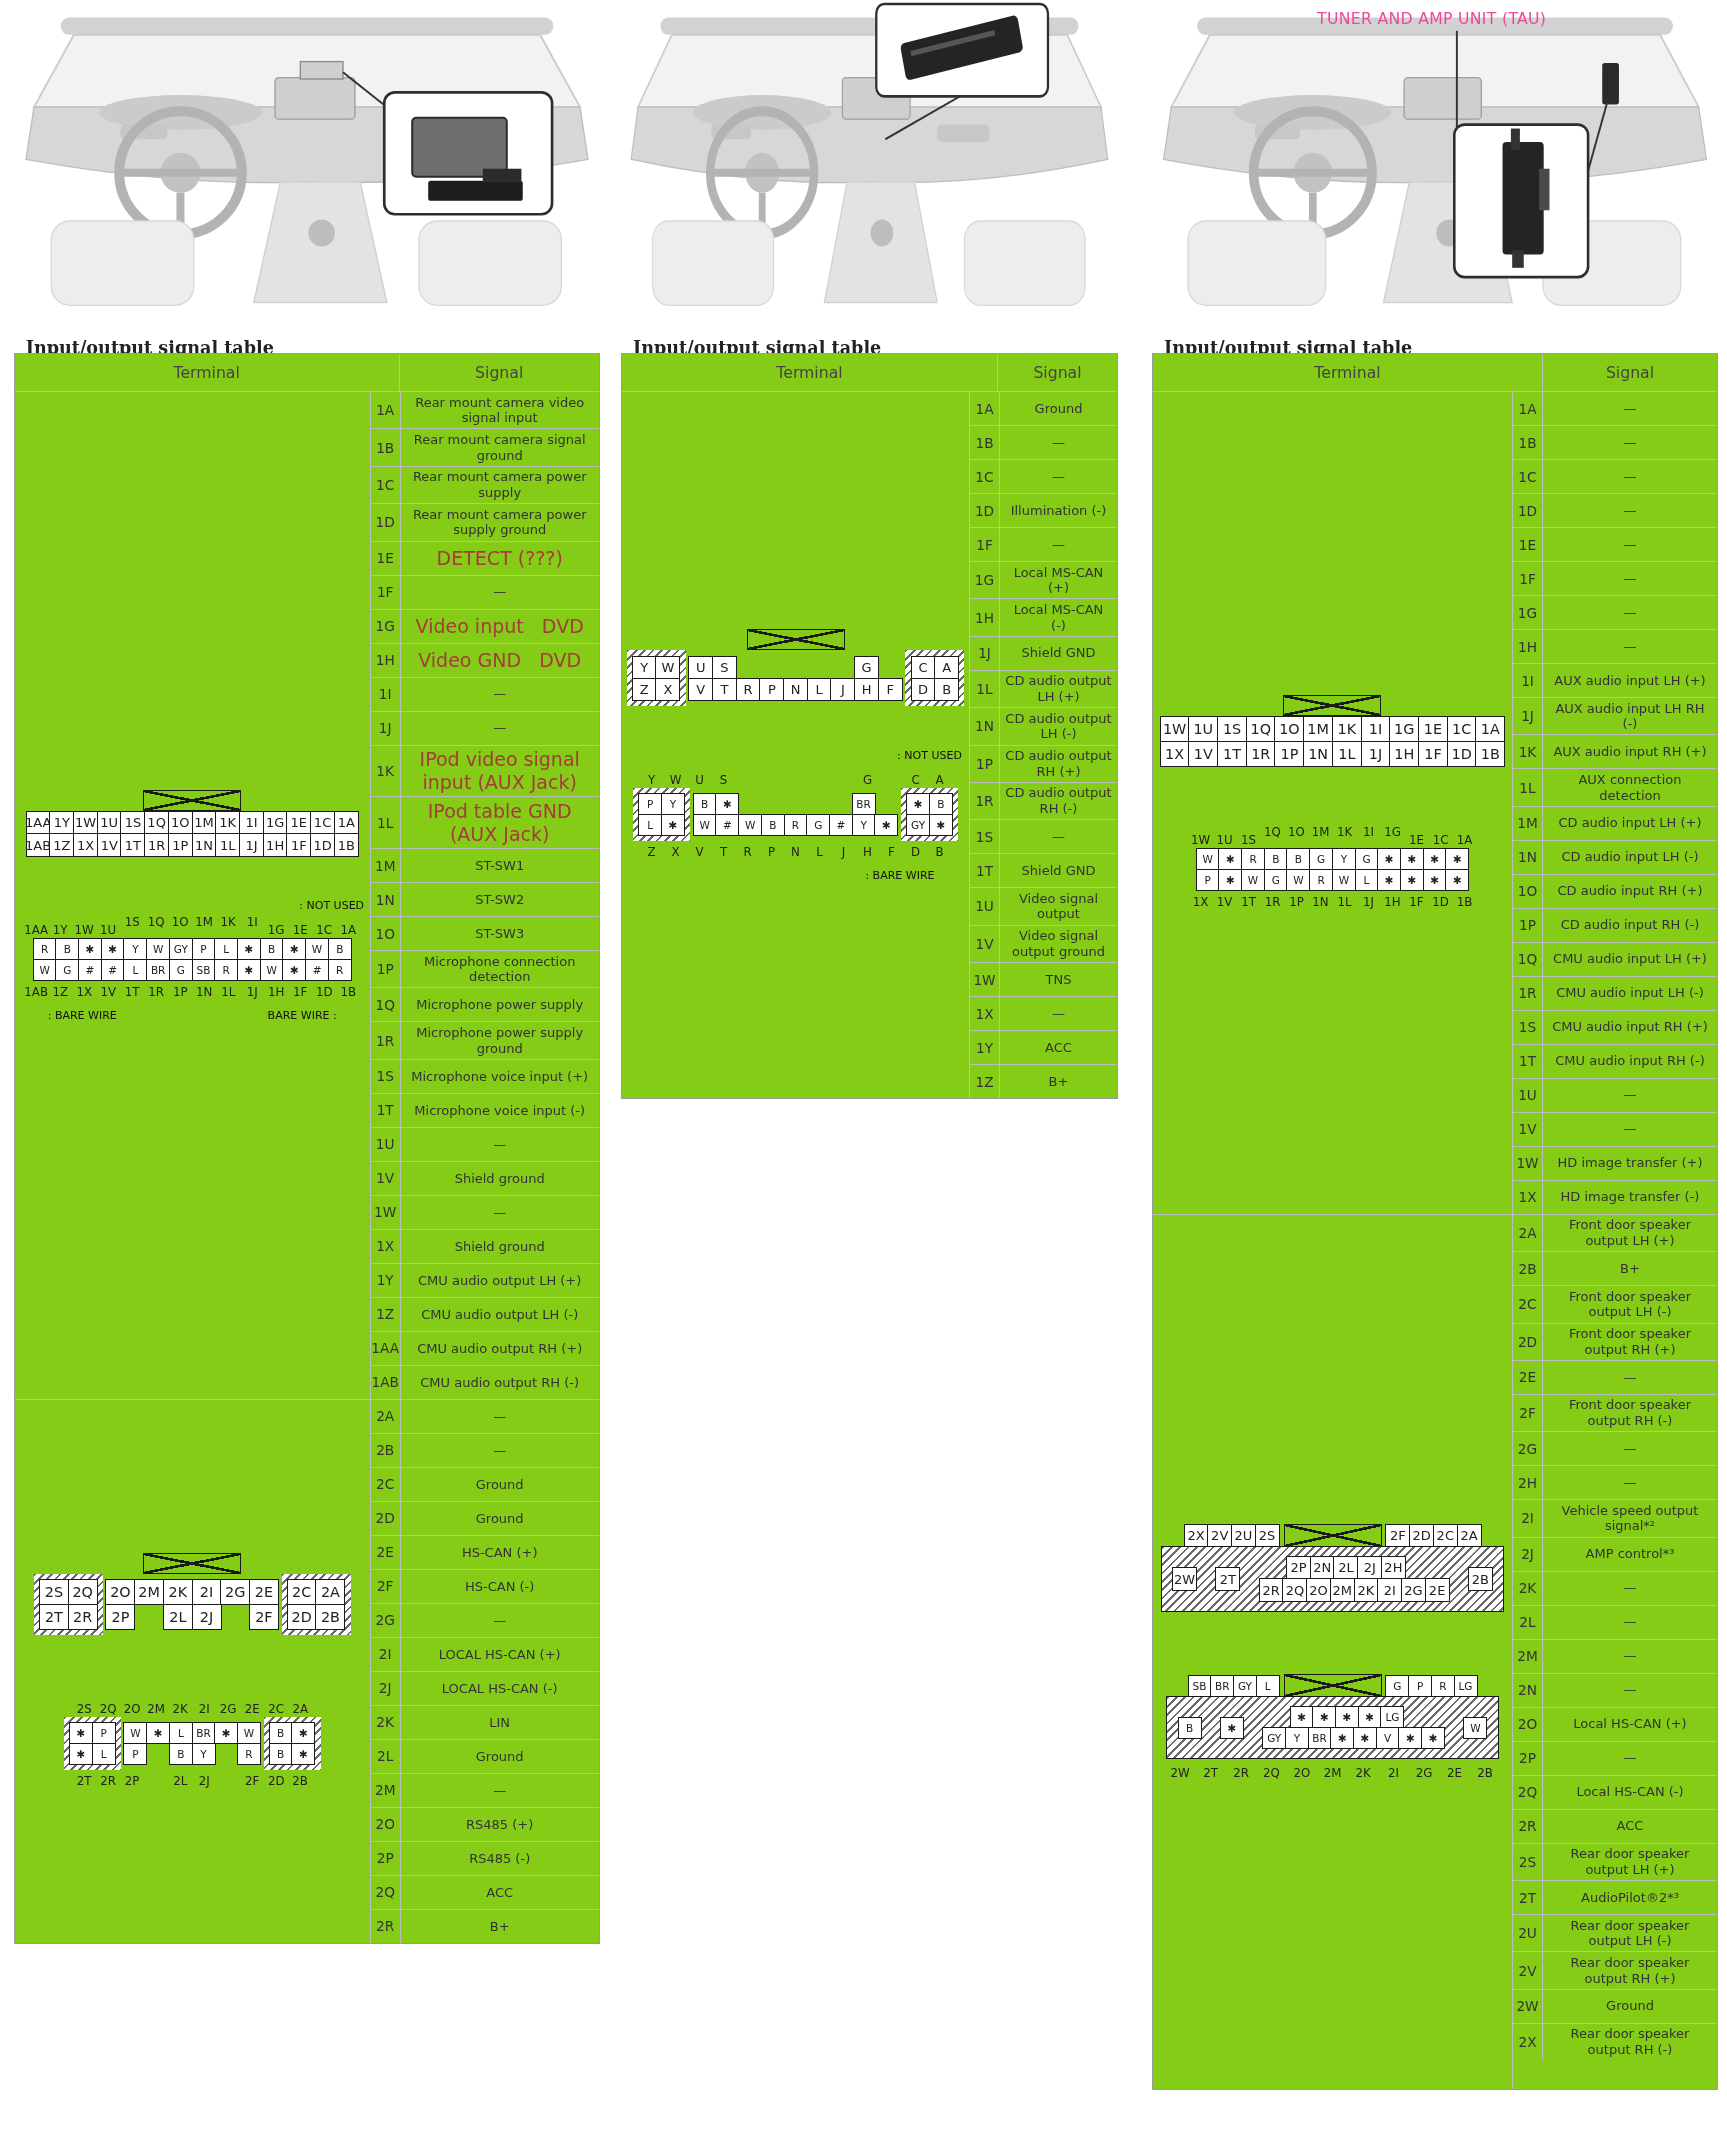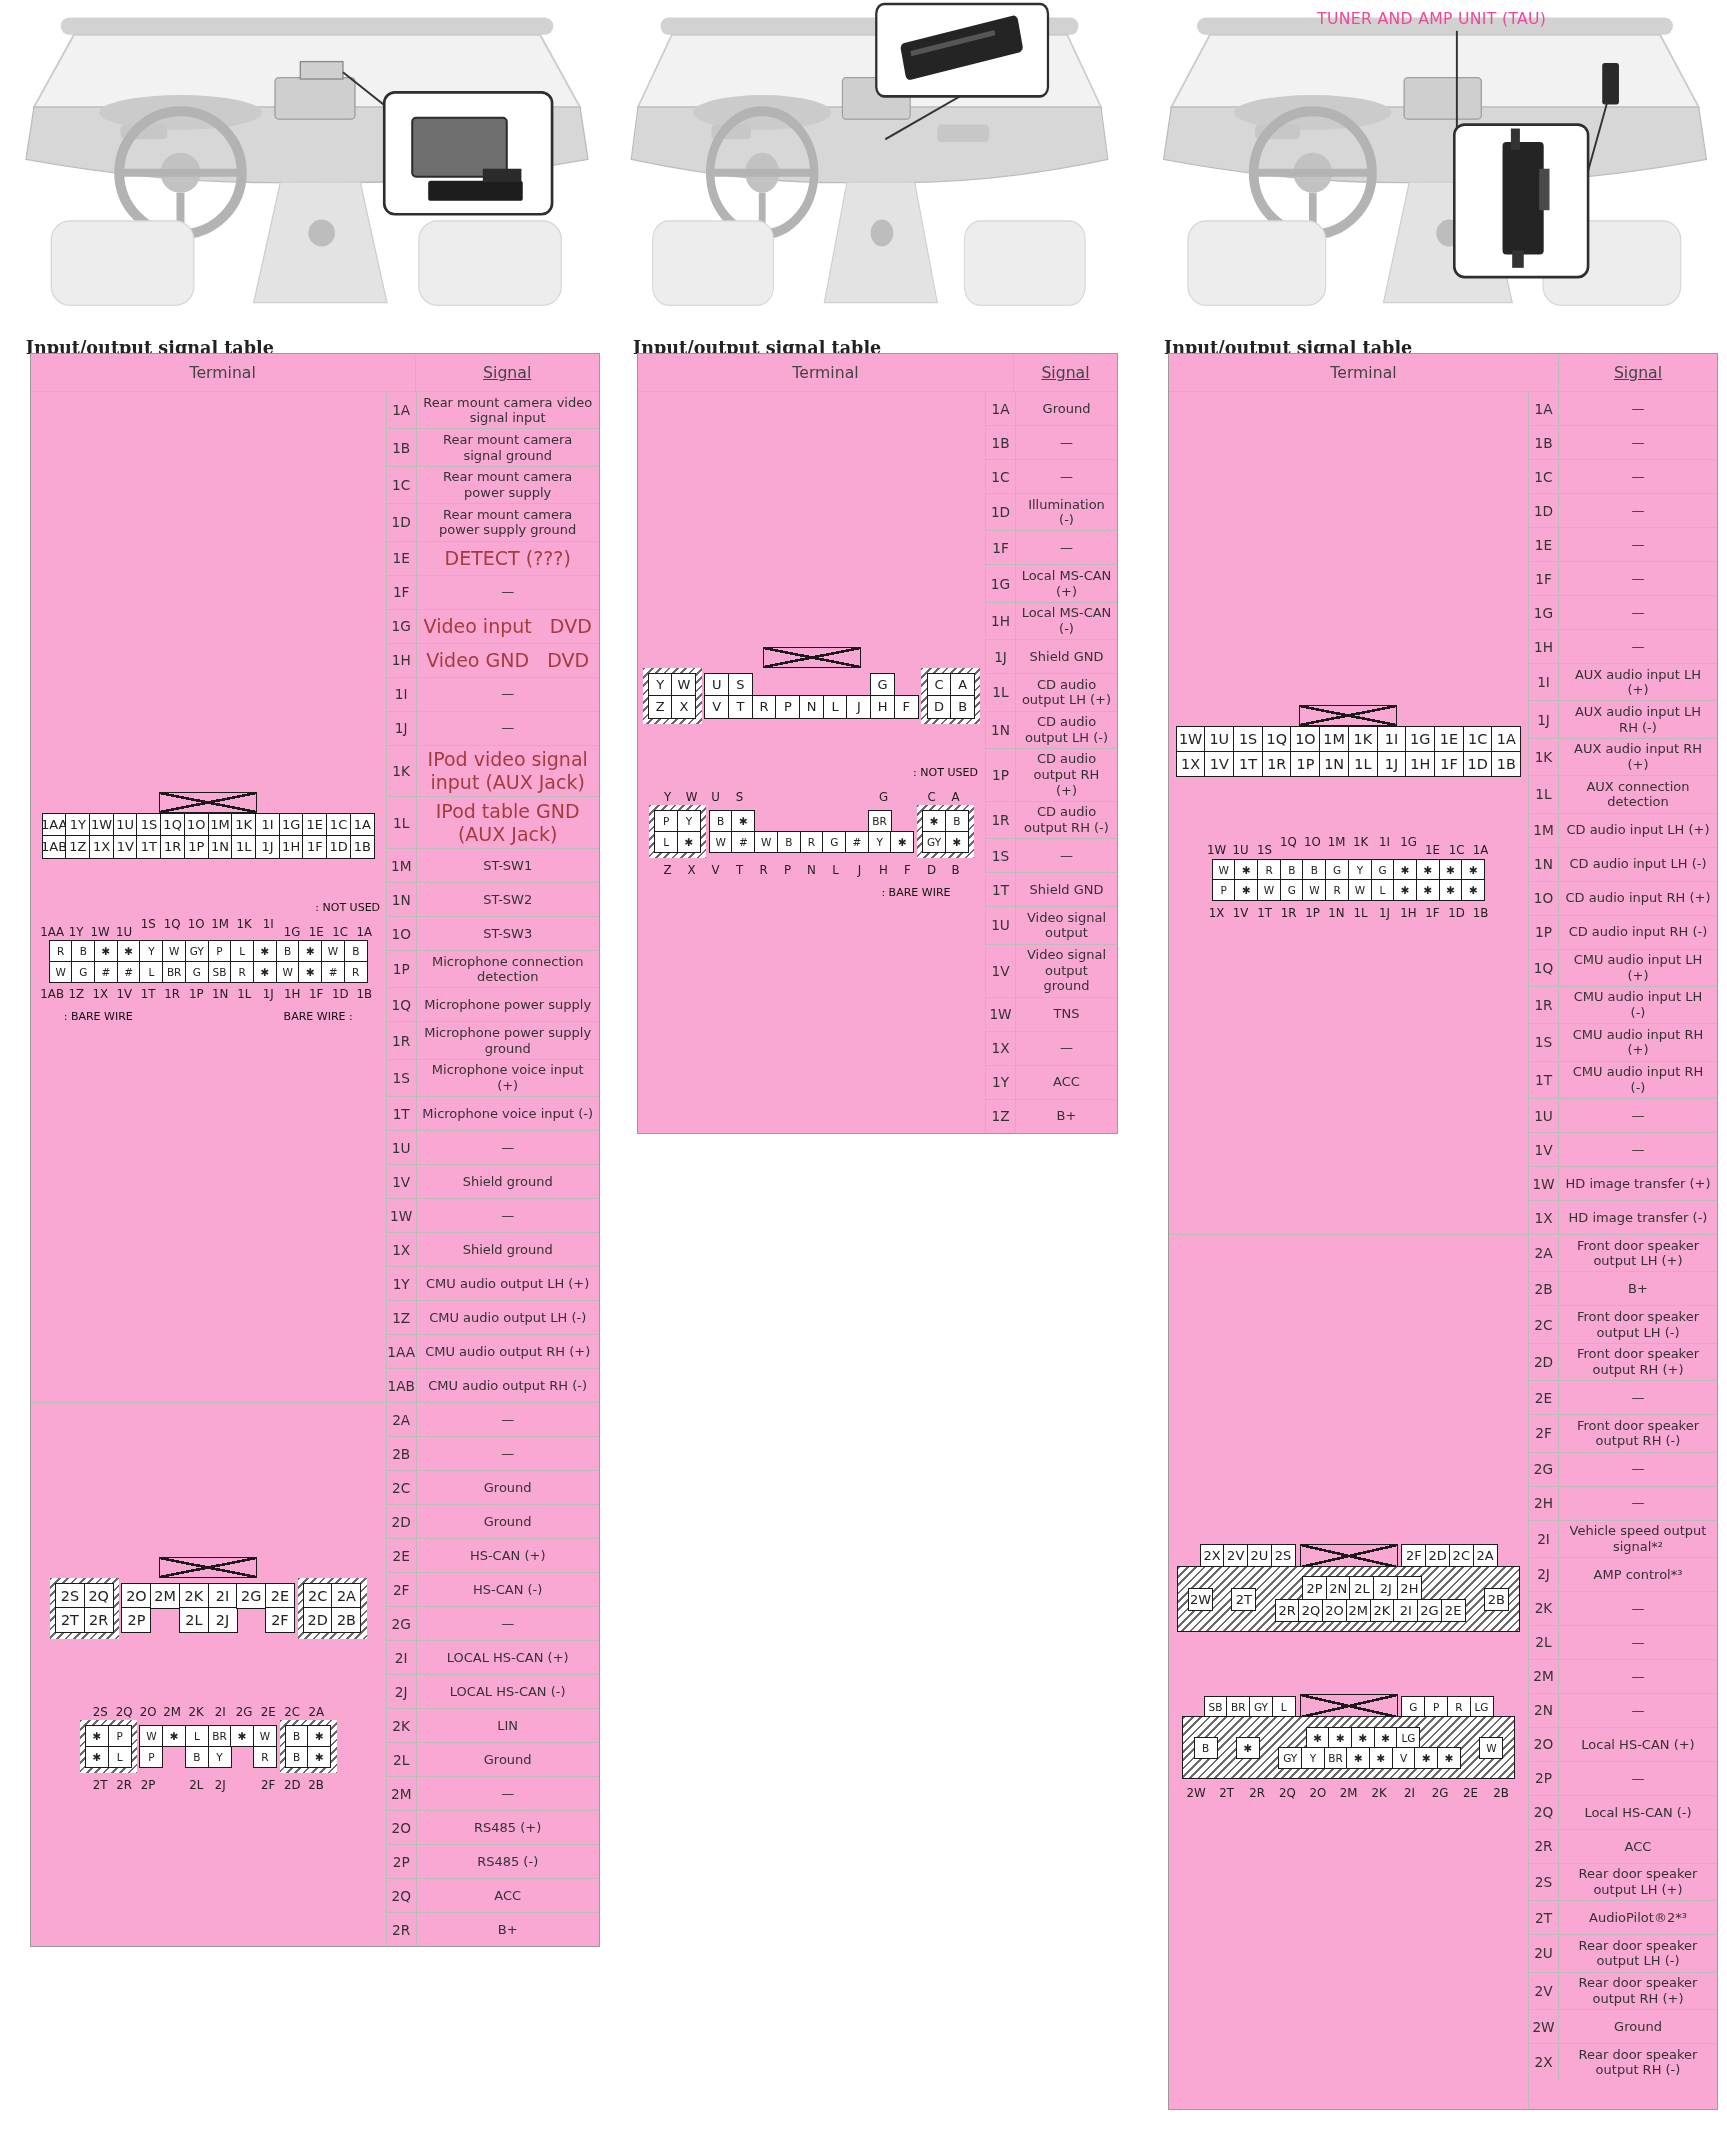--- a/index.html
+++ b/index.html
@@ -11,25 +11,25 @@
   .col{position:absolute;top:0;}
   #col1{left:13.7px;width:586px;}
   #col2{left:621px;width:497px;}
   #col3{left:1152px;width:566px;}
   .dash{position:relative;width:100%;height:308px;}
   .dash svg{display:block;width:100%;height:100%;}
   .callout-label{position:absolute;top:9px;left:165px;font-size:15.7px;color:#ec4899;
        white-space:nowrap;letter-spacing:0.3px;}
   .heading{position:absolute;top:325px;left:0;margin:12px;font-family:"DejaVu Serif",serif;
        font-weight:bold;font-size:17.6px;color:#222;}
-  .table{position:absolute;top:353px;left:16px;right:0;border:1.3px solid var(--tb);background:#f9a8d4;}
+  .table{position:absolute;top:353px;left:0;right:0;border:1.3px solid var(--tb);background:#84cc16;}
   .thead{display:flex;border-bottom:0.7px solid var(--gl);height:37px;}
   .th{display:flex;align-items:center;justify-content:center;font-size:15.7px;color:#444;}
   .th-terminal{border-right:0.7px solid var(--gl);}
-  .th-signal{flex:1;text-decoration:underline;}
+  .th-signal{flex:1;}
   #col1 .diagram-cell{width:355px;} #col1 .th-terminal{width:384px;}
   #col2 .diagram-cell{width:347px;} #col2 .th-terminal{width:375px;}
   #col3 .diagram-cell{width:359px;} #col3 .th-terminal{width:389px;}
   .section{display:flex;border-bottom:0.7px solid var(--gl);}
   .section:last-child{border-bottom:none;}
   .diagram-cell{border-right:0.7px solid var(--gl);display:flex;flex-direction:column;
        justify-content:center;align-items:center;gap:62px;padding:19.6px 0;}
   .rows{flex:1;display:flex;flex-direction:column;}
   #col3 .section:last-child .rows{padding-bottom:29px;}
   .trow{display:flex;border-bottom:0.7px solid var(--gl);min-height:33px;}

